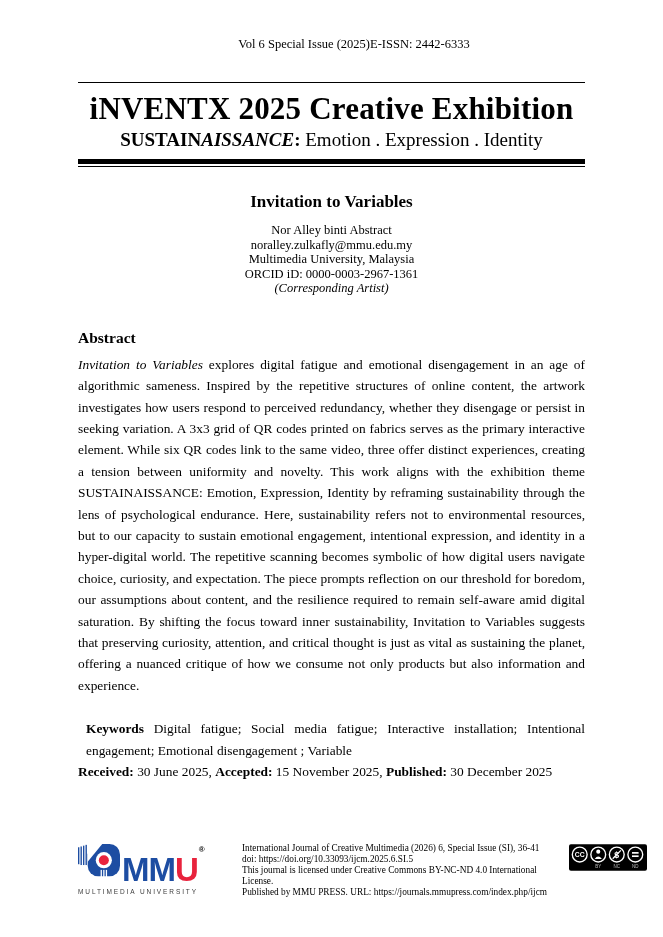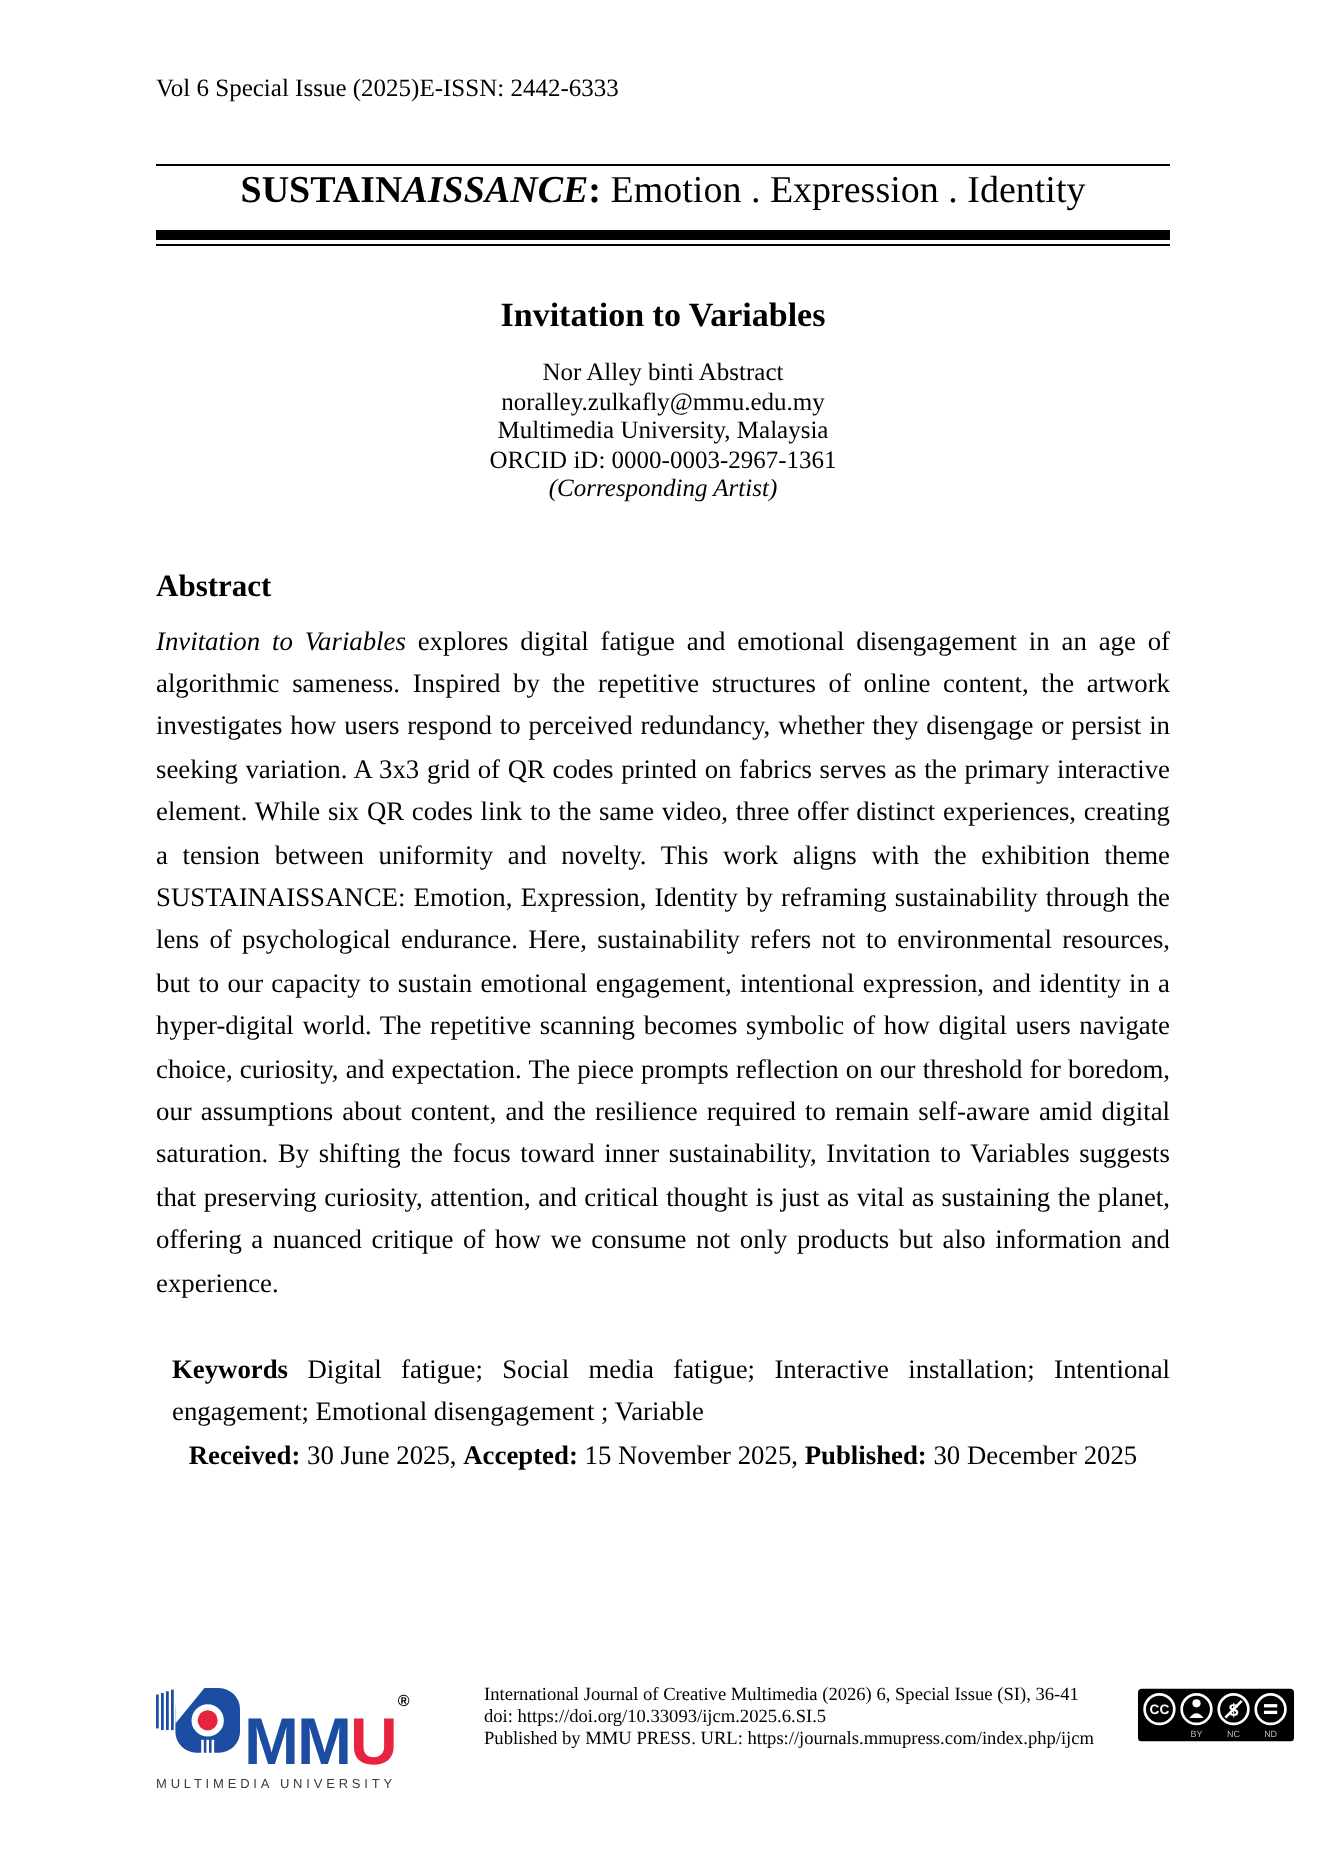--- a/index.html
+++ b/index.html
@@ -5,21 +5,21 @@
   html,body{margin:0;padding:0;}
   body{
     width:663px;height:937px;
     background:#ffffff;
     font-family:"Liberation Serif", serif;
     color:#000;
     position:relative;
     overflow:hidden;
   }
   .page-header{
-    display:flex;justify-content:flex-start;
+    display:flex;justify-content:center;
     padding:37px 33px 0 78px;
     font-size:12.5px;
   }
   .rule-thin{
     margin:30px 78px 0 78px;
     border:none;border-top:1.5px solid #000;
   }
   .masthead{text-align:center;}
   .masthead-title{
     font-size:31px;font-weight:bold;
@@ -57,21 +57,21 @@
   }
   .abstract-body .lead{font-style:italic;}
   .keywords{
     margin:22px 78px 0 86px;
     font-size:13.4px;line-height:21.4px;
     text-align:justify;
   }
   .keywords .b, .dates .b{font-weight:bold;}
   .dates{
     margin:0 78px;
-    font-size:13.4px;line-height:21.4px;text-align:center;
+    font-size:13.4px;line-height:21.4px;
   }
   .page-footer{
     position:absolute;left:78px;top:841px;
     display:flex;align-items:flex-start;
   }
   .mmu-logo{width:150px;flex:0 0 auto;}
   .mmu-row{display:flex;align-items:flex-end;}
   .mmu-letters{
     font-family:"Liberation Sans", sans-serif;
     font-weight:bold;font-size:33px;line-height:30px;
@@ -101,20 +101,21 @@
 <body>
 
 <div class="page-header">
   <span>Vol 6 Special Issue (2025)</span>
   <span>E-ISSN: 2442-6333</span>
 </div>
 
 <hr class="rule-thin">
 
 <div class="masthead">
+  <div class="masthead-title">iNVENTX 2025 Creative Exhibition</div>
   <div class="masthead-subtitle"><span class="b">SUSTAIN</span><span class="bi">AISSANCE</span><span class="b">:</span><span> Emotion . Expression . Identity</span></div>
 </div>
 
 <div class="rule-double"></div>
 
 <div class="article-title">Invitation to Variables</div>
 
 <div class="author-block">
   <div>Nor Alley binti Abstract</div>
   <div>noralley.zulkafly@mmu.edu.my</div>
@@ -160,20 +161,21 @@
         </svg>
       </span>
       <span class="mmu-letters"><span class="m">M</span><span class="m">M</span><span class="u">U</span><span class="mmu-reg">®</span></span>
     </div>
     <div class="mmu-tagline">MULTIMEDIA UNIVERSITY</div>
   </div>
 
   <div class="footer-text">
     <div>International Journal of Creative Multimedia (2026) 6, Special Issue (SI), 36-41</div>
     <div>doi: https://doi.org/10.33093/ijcm.2025.6.SI.5</div>
+    <div>This journal is licensed under Creative Commons BY-NC-ND 4.0 International License.</div>
     <div>Published by MMU PRESS. URL: https://journals.mmupress.com/index.php/ijcm</div>
   </div>
 
   <div class="cc-badge">
     <svg width="78" height="27" viewBox="0 0 80 27">
       <rect x="0" y="0" width="80" height="27" rx="2" fill="#000000"></rect>
 
       <circle cx="11" cy="10.5" r="7.6" fill="none" stroke="#ffffff" stroke-width="1.4"></circle>
       <text x="11" y="13.2" font-family="Liberation Sans, sans-serif" font-size="7" font-weight="bold" fill="#ffffff" text-anchor="middle">CC</text>
 

